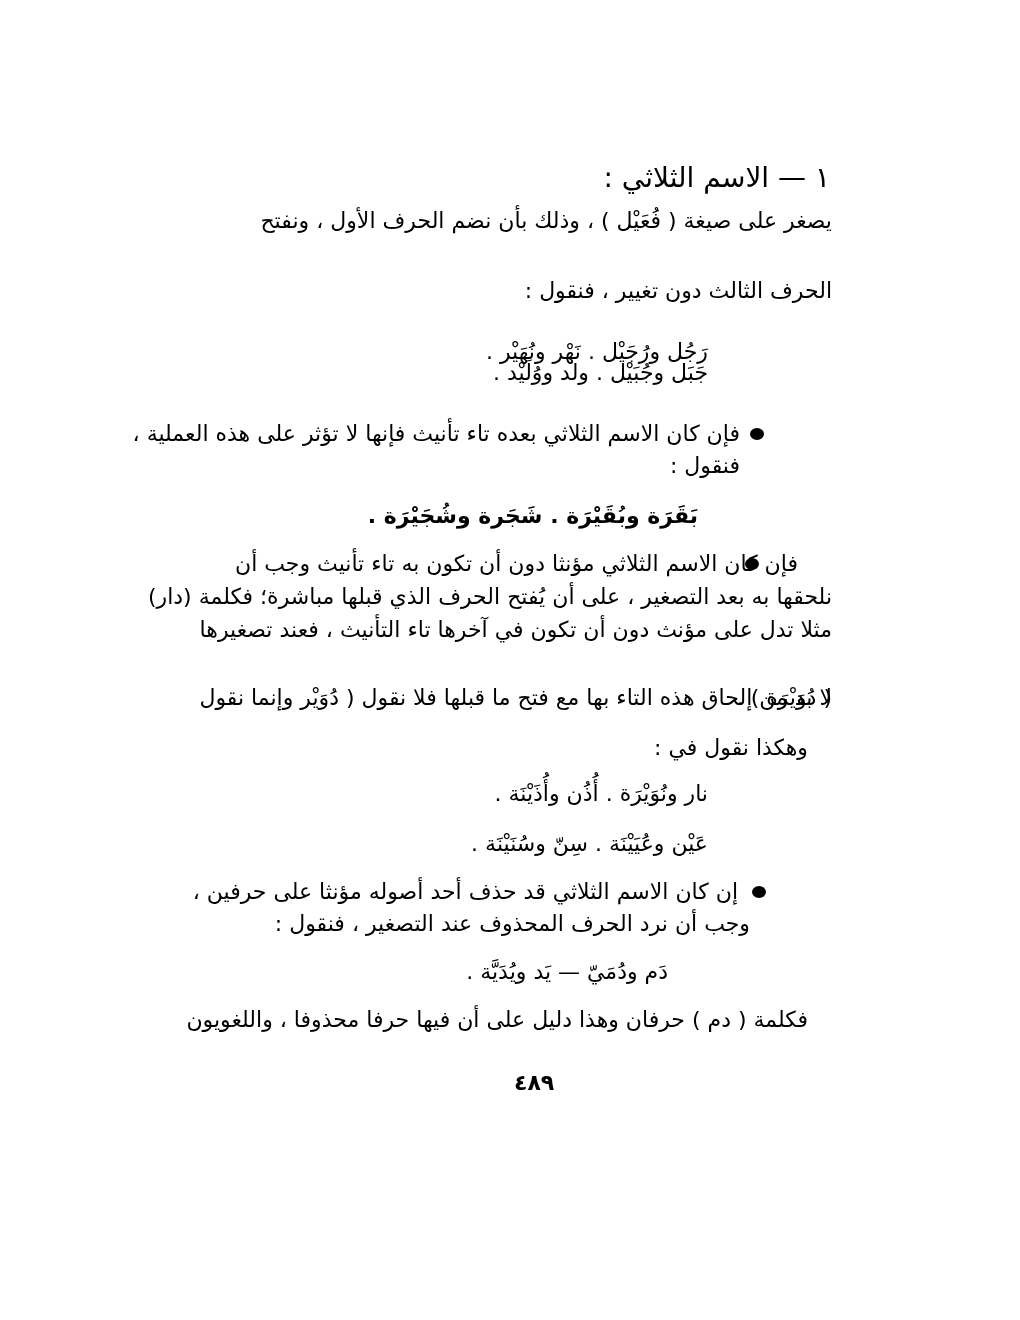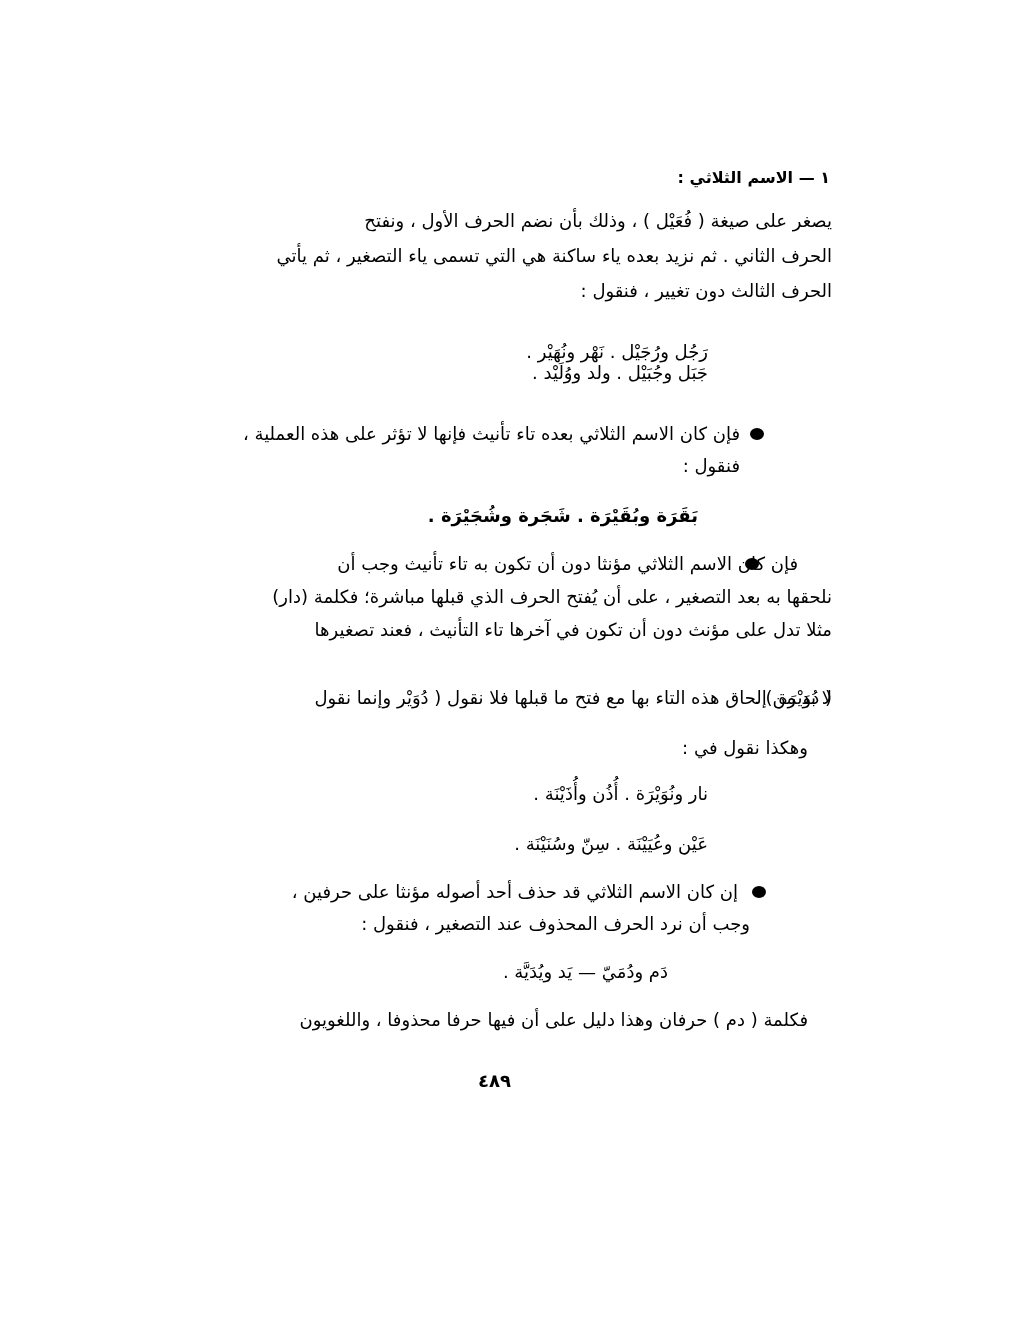--- a/index.html
+++ b/index.html
@@ -1,32 +1,31 @@
 <!DOCTYPE html>
 <html><head>
 <meta charset="utf-8">
 <style>
   html, body { margin:0; padding:0; background:#ffffff; }
   body { width:1020px; height:1320px; position:relative; overflow:hidden;
          font-family:"DejaVu Sans", sans-serif; color:#000; }
   .page { position:absolute; left:0; top:0; width:1020px; height:1320px; }
-  .line { position:absolute; white-space:nowrap; direction:rtl; font-size:18px; line-height:28px; }
-  .heading { font-weight:bold; font-size:16px;margin-left:20px; }
+  .line { position:absolute; white-space:nowrap; direction:rtl; font-size:22px; line-height:28px; }
+  .heading { font-weight:normal; font-size:28px;margin-left:20px; }
   .bullet { position:absolute; width:14px; height:12px; border-radius:50%; background:#000; }
-  .pnum { position:absolute; font-weight:bold; font-size:18px; direction:rtl; }
+  .pnum { position:absolute; font-weight:bold; font-size:22px; direction:rtl;margin-left:36px; }
 </style>
 </head>
 <body>
 
 <div class="page">
 
   <div class="line heading" style="right:190px; top:164px;">١ — الاسم الثلاثي :</div>
 
   <div class="line" style="right:188px; top:207px;">يصغر على صيغة ( فُعَيْل ) ، وذلك بأن نضم الحرف الأول ، ونفتح</div>
-  <div class="line" style="right:188px; top:242px;">الحرف الثاني . ثم نزيد بعده ياء ساكنة هي التي تسمى ياء التصغير ، ثم يأتي</div>
   <div class="line" style="right:188px; top:277px;">الحرف الثالث دون تغيير ، فنقول :</div>
 
   <div class="line" style="right:312px; top:338px;">رَجُل ورُجَيْل .   نَهْر ونُهَيْر .</div>
   <div class="line" style="right:312px; top:359px;">جَبَل وجُبَيْل .   ولد ووُلَيْد .</div>
 
   <div class="bullet" style="left:750px; top:428px;"></div>
   <div class="line" style="right:280px; top:420px;">فإن كان الاسم الثلاثي بعده تاء تأنيث فإنها لا تؤثر على هذه العملية ،</div>
   <div class="line" style="right:280px; top:452px;">فنقول :</div>
 
   <div class="line" style="right:322px; top:502px;font-weight:bold;">بَقَرَة وبُقَيْرَة .   شَجَرة وشُجَيْرَة .</div>

